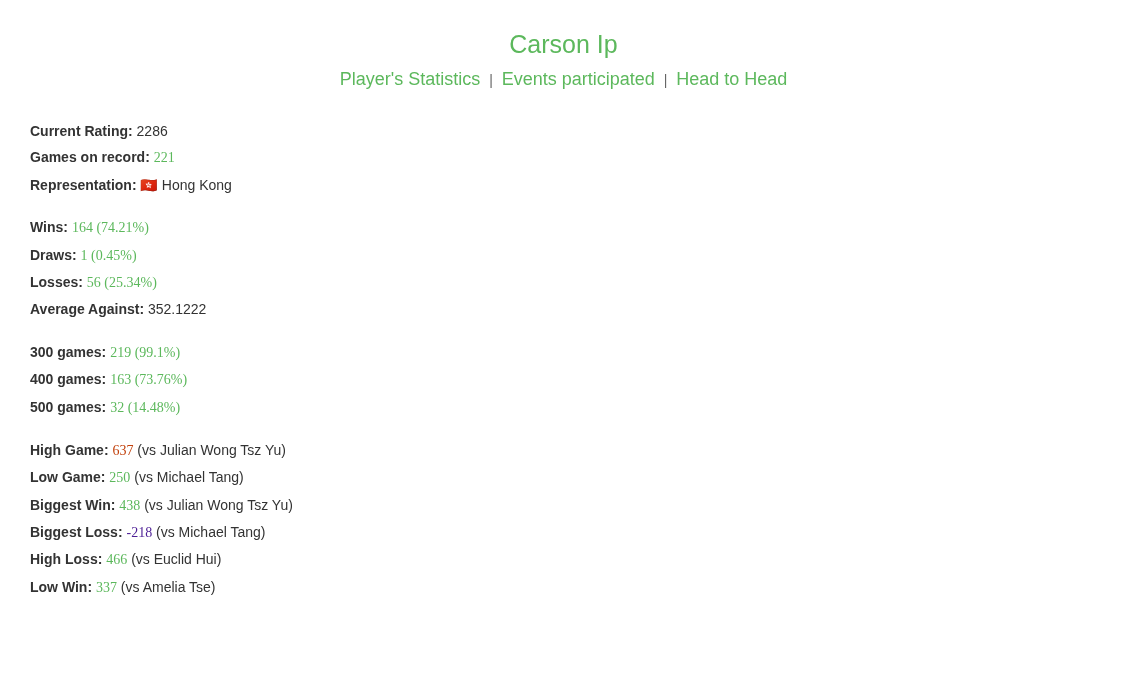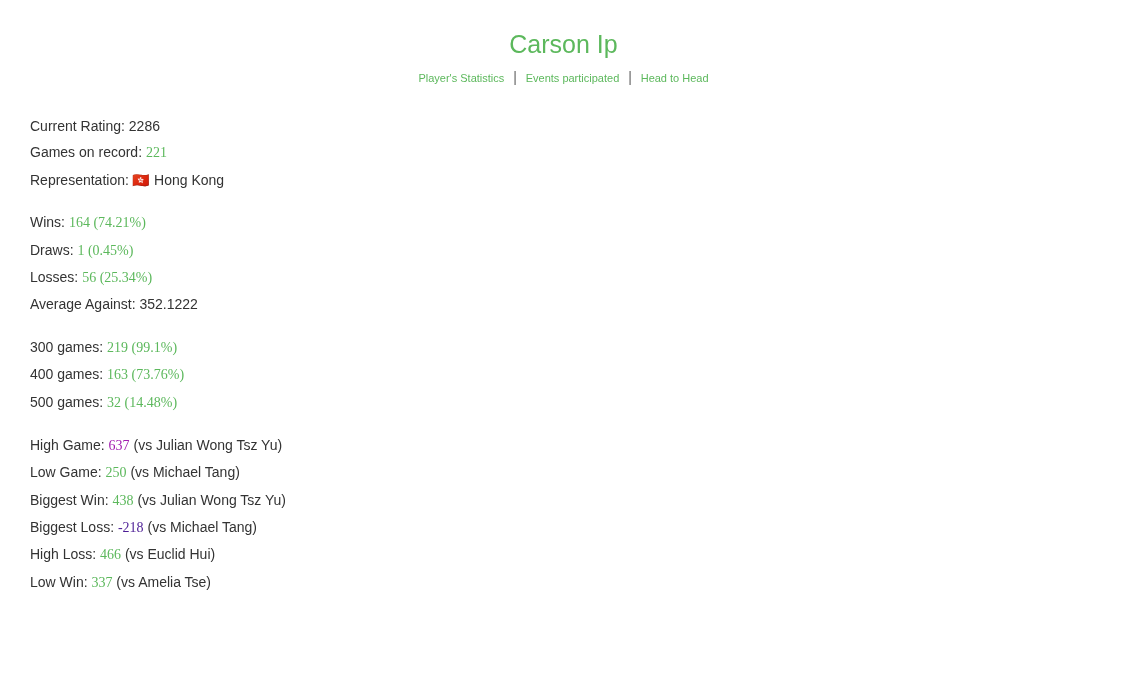--- a/index.html
+++ b/index.html
@@ -32,40 +32,40 @@
     }
 
     .nav-links {
       text-align: center;
       margin-bottom: 30px;
     }
 
     .nav-links a {
       color: #5cb85c;
       text-decoration: none;
-      font-size: 11px;
+      font-size: 18px;
     }
 
     .nav-separator {
       color: #666;
       margin: 0 5px;
     }
 
     .stats-section {
       margin-bottom: 20px;
       padding-left: 10px;
     }
 
     .stat-row {
       margin-bottom: 4px;
       line-height: 1.6;
     }
 
     .stat-label {
-      font-weight: normal;
+      font-weight: bold;
       color: #333;
     }
 
     .stat-value {
       color: #333;
     }
 
     .stat-value-highlight {
       color: #5cb85c;
       font-family: Liberation Serif, serif;
@@ -141,21 +141,21 @@
     <div class="stat-row">
       <span class="stat-label">500 games:</span>
       <span class="stat-value-highlight"> <span>32 (14.48%)</span></span>
     </div>
   </div>
 
   <div class="stats-section">
     <div class="stat-row">
       <span class="stat-label">High Game:</span>
       <span> </span>
-      <a href="#" class="stat-value-highlight" style="color:#a21caf;text-decoration:none;">637</a>
+      <a href="#" class="stat-value-highlight" style="color:#c2410c;text-decoration:none;">637</a>
       <span class="stat-value"> <span>(vs Julian Wong Tsz Yu)</span></span>
     </div>
     <div class="stat-row">
       <span class="stat-label">Low Game:</span>
       <span> </span>
       <a href="#" class="stat-value-highlight" style="color:#5cb85c;text-decoration:none;margin-top:24px;">250</a>
       <span class="stat-value"> <span>(vs Michael Tang)</span></span>
     </div>
     <div class="stat-row">
       <span class="stat-label">Biggest Win:</span>

